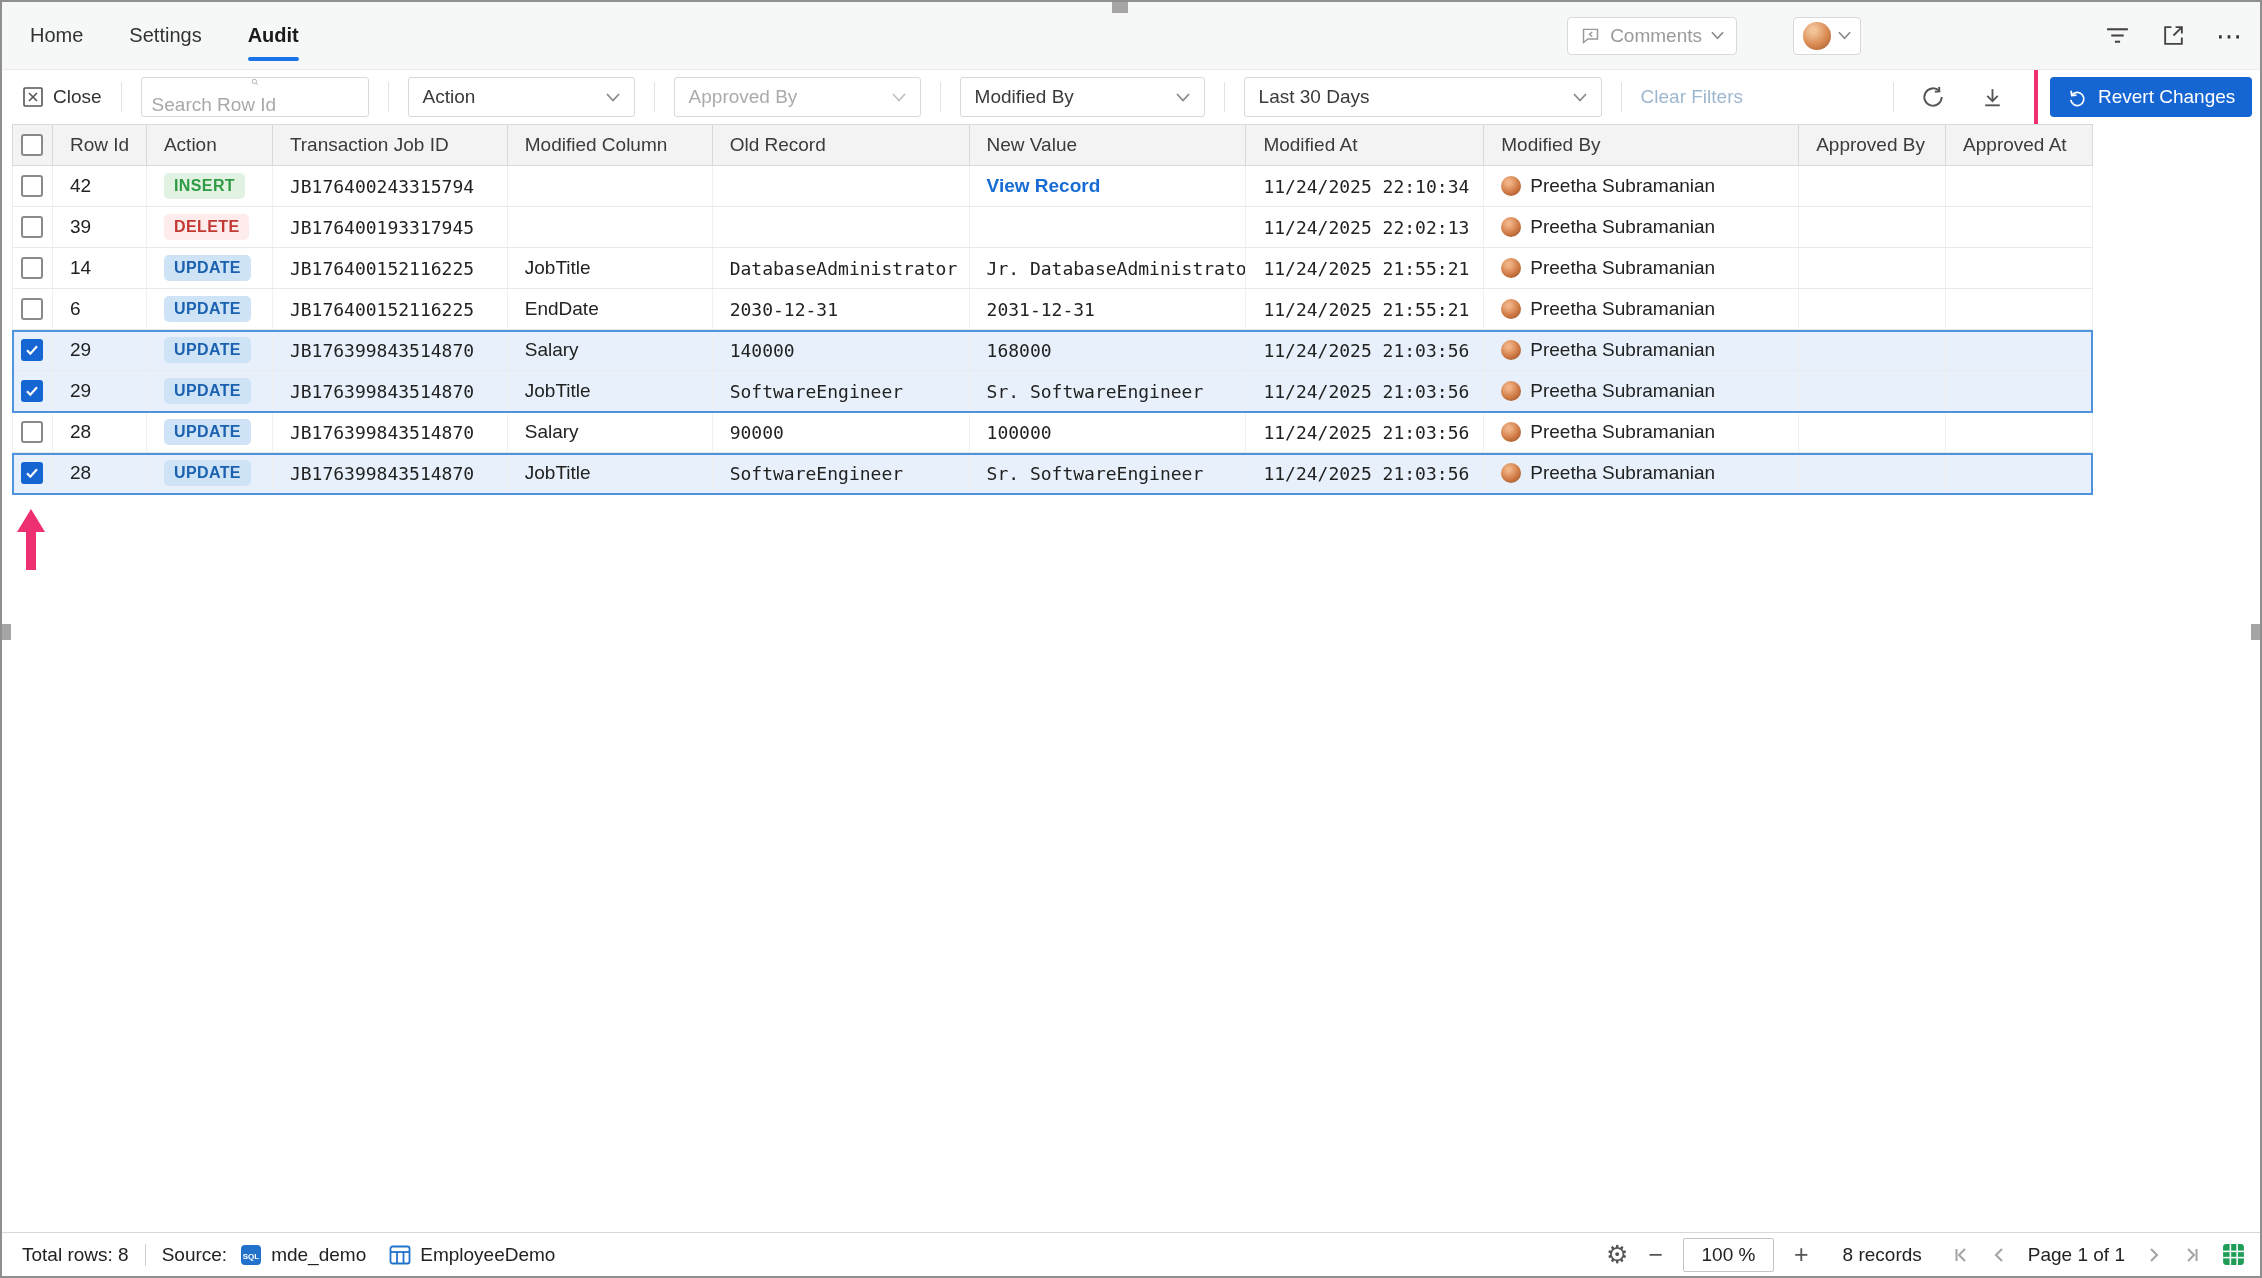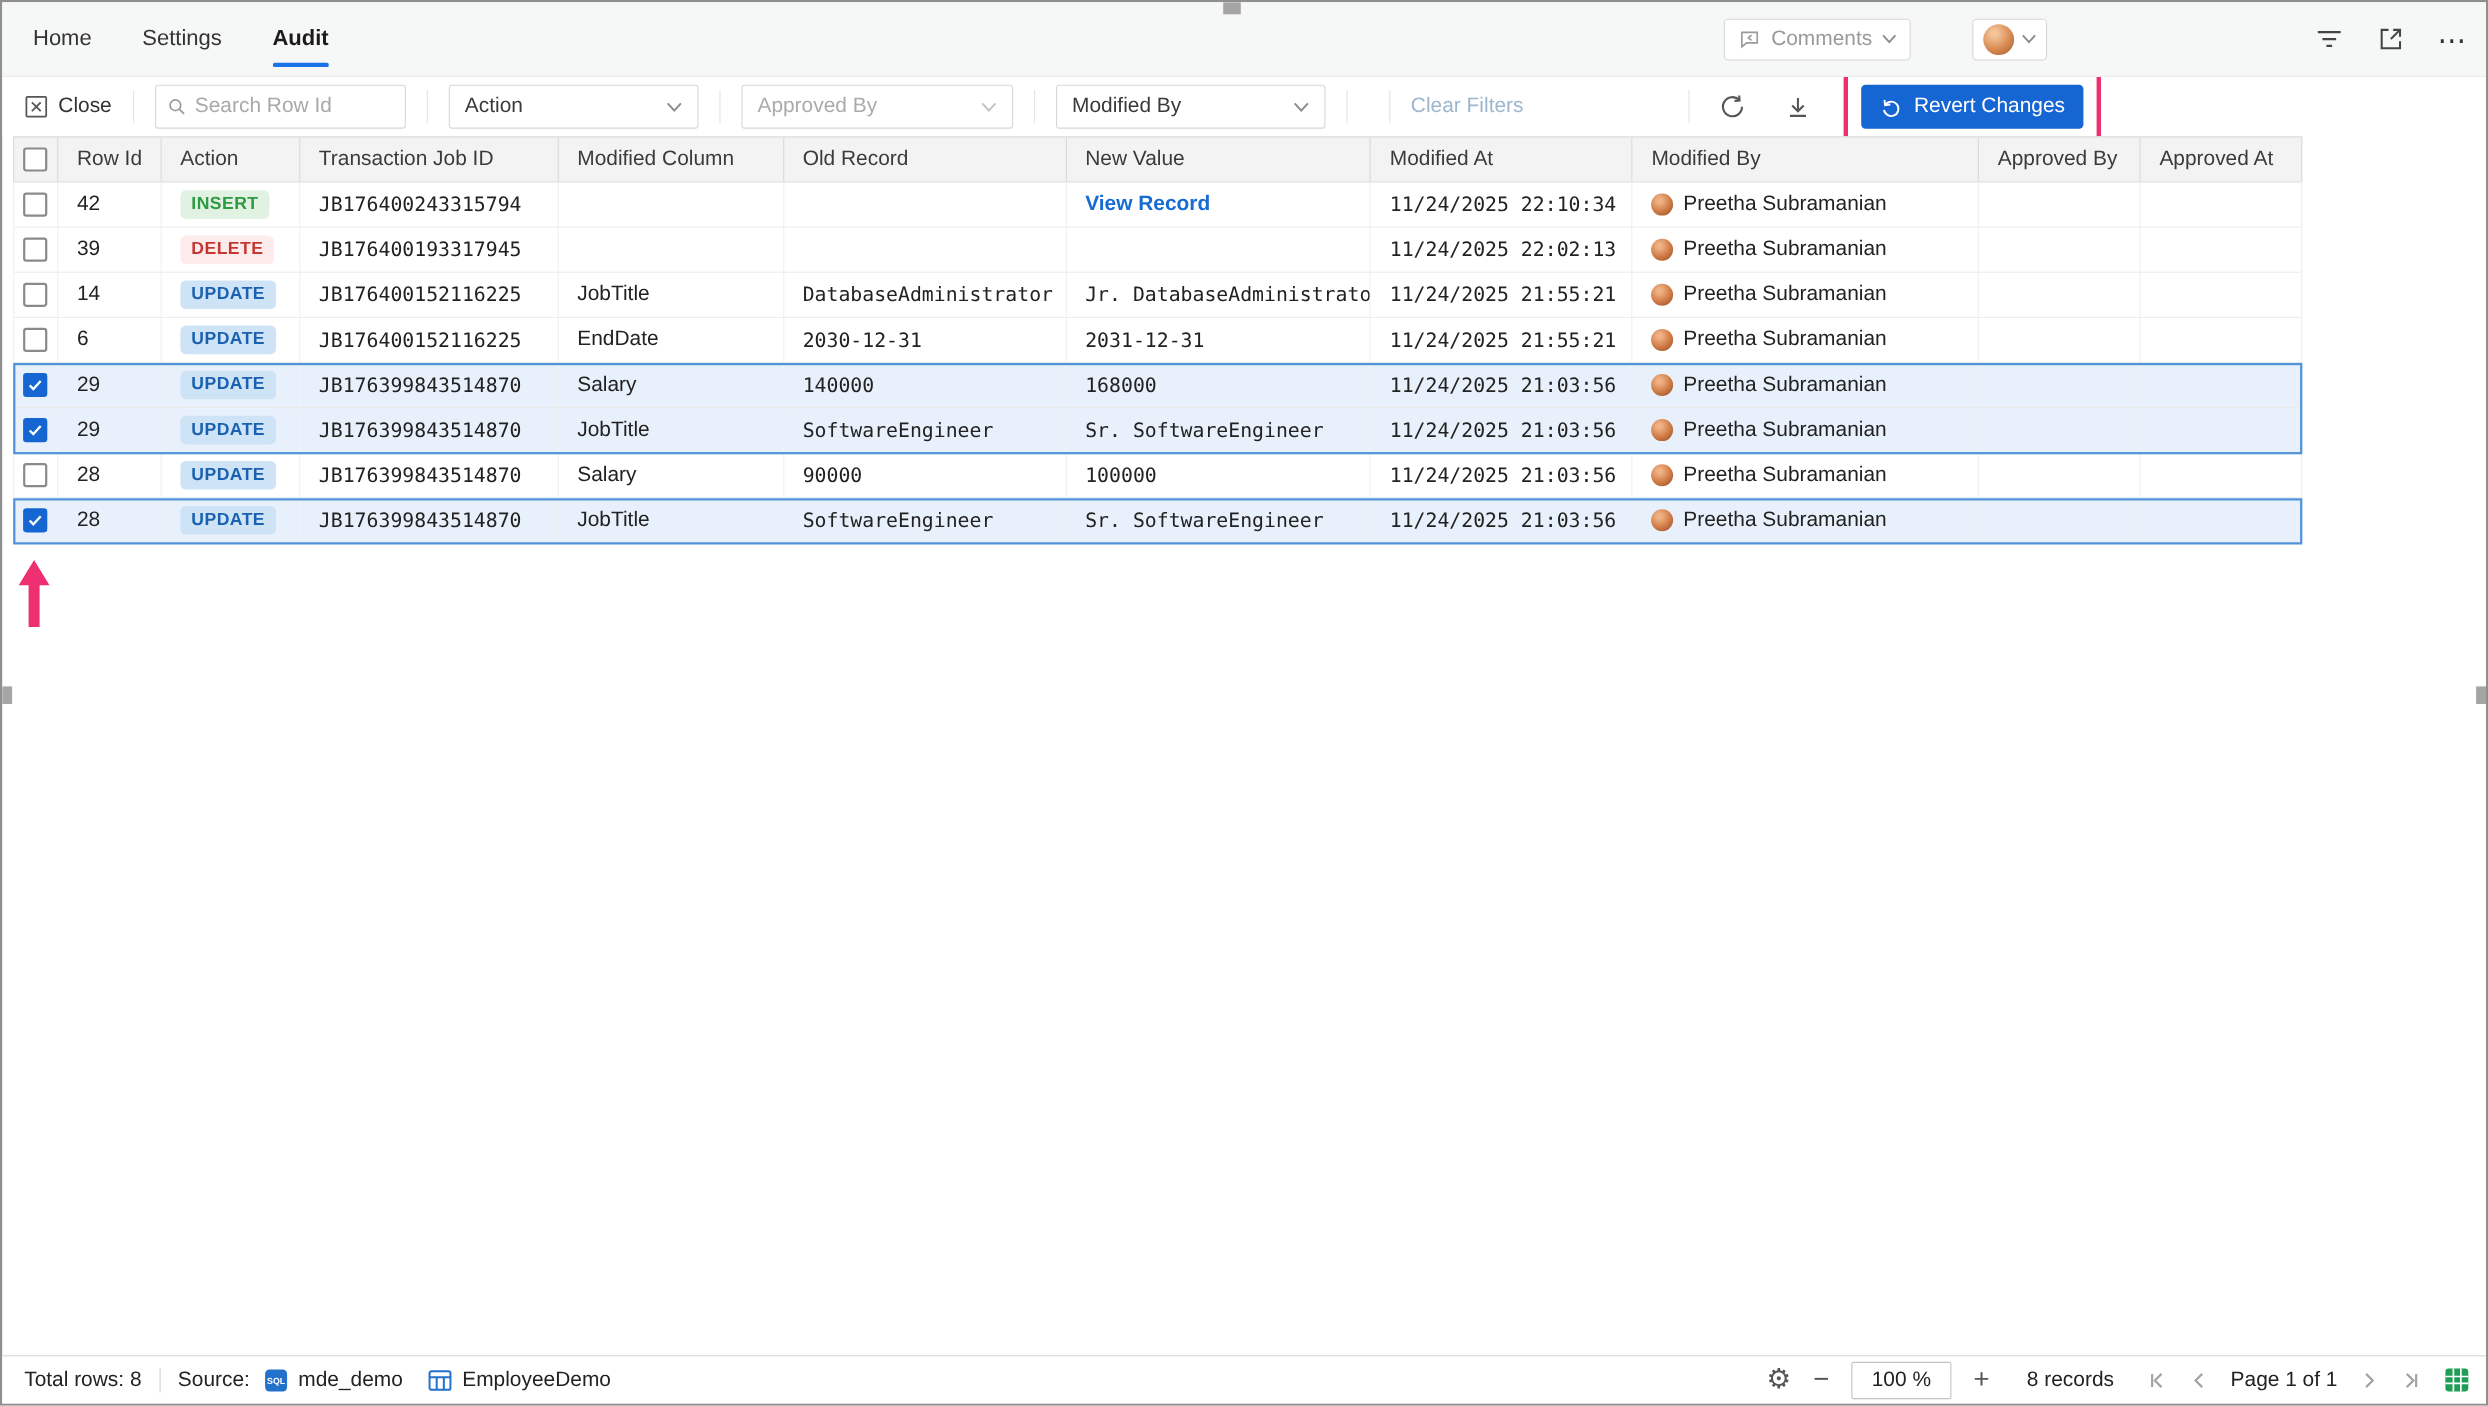--- a/index.html
+++ b/index.html
@@ -23,21 +23,21 @@
 
   .chev { color:#8a8a8a; flex:none; }
   .disabled-chev { color:#c2c2c2; }
 
   
   .toolbar { display:flex; align-items:center; height:54px; background:#fff; padding-left:20px; overflow:hidden; }
   .toolbar > * { flex:none; }
   .tool-sep { width:1px; height:30px; background:#e3e3e3; margin:0 19px; }
   .tool-sep.big-gap { margin-left:150px; margin-right:22px; }
   .close-btn { display:flex; align-items:center; gap:9px; font-size:19px; color:#333; cursor:pointer; }
-  .searchbox { width:228px; height:40px; border:1px solid #d8d8d8; border-radius:3px; background:#fff; display:flex; align-items:center; gap:8px; padding:0 10px; }
+  .searchbox { width:228px; height:40px; border:1px solid #d8d8d8; border-radius:3px; background:#fff; display:flex; align-items:center; gap:8px; padding:0 10px;flex-direction:column; }
   .searchbox input { border:none; outline:none; width:100%; font-size:19px; color:#333; font-family:inherit; background:transparent; }
   .searchbox input::placeholder { color:#a9a9a9; }
   .dropdown { height:40px; border:1px solid #d8d8d8; border-radius:3px; background:#fff; display:flex; align-items:center; justify-content:space-between; padding:0 14px; font-size:19px; color:#3a3a3a; cursor:pointer; }
   .dropdown.disabled { color:#ababab; }
   .w-action { width:227px; } .w-approved { width:247px; } .w-modified { width:245px; } .w-days { width:358px; }
   .clear-filters { font-size:19px; color:#9db7cf; white-space:nowrap; cursor:pointer; }
   .tool-icon { width:34px; height:34px; display:flex; align-items:center; justify-content:center; color:#555; cursor:pointer; }
   .tool-icon + .tool-icon { margin-left:26px; }
   .revert-outline { border:4px solid var(--annotation-pink,#ee2f72); border-radius:8px; padding:12px; margin-left:24px; }
   .revert-btn { display:flex; align-items:center; gap:10px; height:40px; padding:0 17px; border-radius:4px; background:var(--accent-blue,#1565d2); color:#fff; font-size:19px; white-space:nowrap; cursor:pointer; }
@@ -188,20 +188,26 @@
 
     <div class="dropdown w-modified">
       <span>Modified By</span>
       <svg class="chev" width="14" height="9" viewBox="0 0 14 9" fill="none" stroke="currentColor" stroke-width="1.8">
           <polyline points="1,1 7,7.5 13,1"></polyline>
         </svg>
     </div>
 
     <div class="tool-sep"></div>
 
+    <div class="dropdown w-days">
+      <span>Last 30 Days</span>
+      <svg class="chev" width="14" height="9" viewBox="0 0 14 9" fill="none" stroke="currentColor" stroke-width="1.8">
+          <polyline points="1,1 7,7.5 13,1"></polyline>
+        </svg>
+    </div>
 
     <div class="tool-sep"></div>
 
     <span class="clear-filters">Clear Filters</span>
 
     <div class="tool-sep big-gap"></div>
 
     <span class="tool-icon">
       <svg width="26" height="26" viewBox="0 0 24 24" fill="none" stroke="currentColor" stroke-width="1.8">
         <path d="M20 12a8 8 0 1 1-2.3-5.6"></path>

